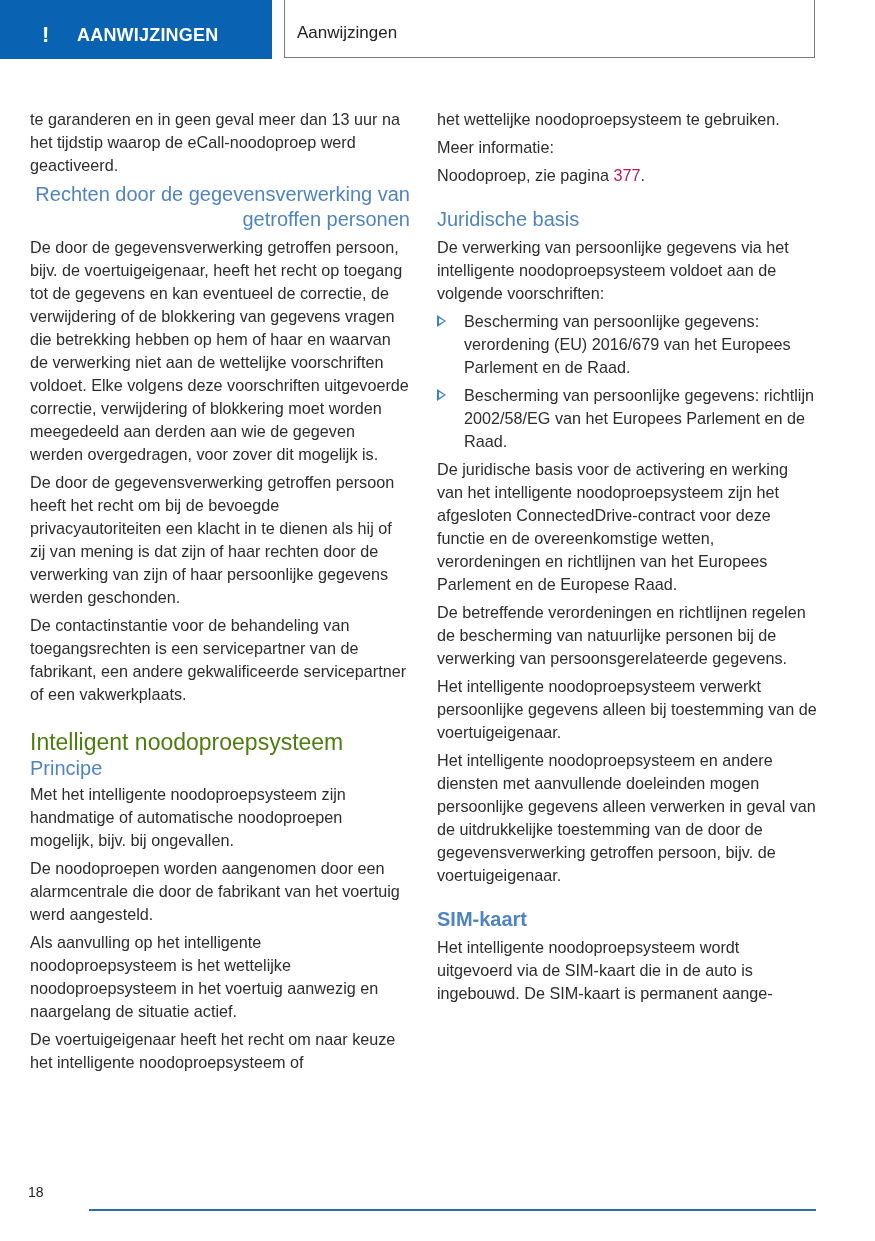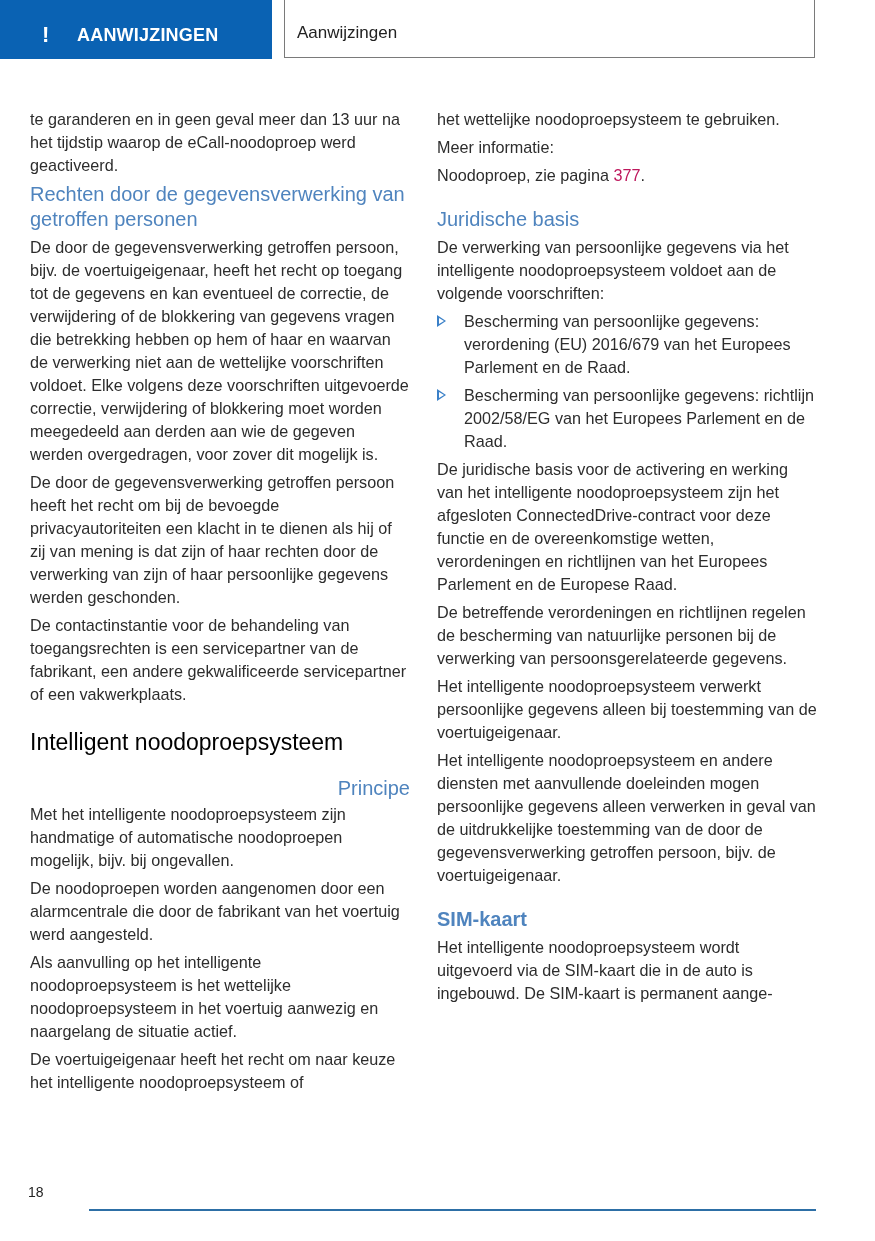--- a/index.html
+++ b/index.html
@@ -32,21 +32,21 @@
   .col.right { left: 437px; }
   p {
     margin: 0 0 5px 0; font-size: 16.2px; line-height: 23px;
     font-family: "Liberation Sans", sans-serif; color: #2d2d2d;
   }
   h3 {
     margin: 0; font-weight: normal; color: #4f84be; font-size: 20px; line-height: 25px;
     font-family: "Liberation Sans", sans-serif;
   }
   h2 {
-    margin: 0; font-weight: normal; color: #000000; font-size: 23px; line-height: 28px;
+    margin: 0; font-weight: normal; color: #4d7c0f; font-size: 23px; line-height: 28px;
     font-family: "Liberation Sans", sans-serif;
   }
   .link { color: #be185d; }
   ul.bul { list-style: none; margin: 0 0 5px 0; padding: 0; }
   ul.bul li { position: relative; padding-left: 27px; margin-bottom: 5px; }
   ul.bul li .tri {
     position: absolute; left: 0; top: 5px; width: 0; height: 0;
     border-top: 6px solid transparent; border-bottom: 6px solid transparent;
     border-left: 9px solid #3a80c8;
   }
@@ -69,26 +69,26 @@
 <div class="hdr-blue">
   <span class="excl">!</span>
   <span class="title">AANWIJZINGEN</span>
 </div>
 <div class="hdr-box">
   <span class="sub">Aanwijzingen</span>
 </div>
 
 <div class="col left">
   <p>te garanderen en in geen geval meer dan 13 uur na het tijdstip waarop de eCall-noodoproep werd geactiveerd.</p>
-  <h3 style="">Rechten door de gegevensverwerking van getroffen personen</h3>
+  <h3 style="text-align:right;">Rechten door de gegevensverwerking van getroffen personen</h3>
   <p style="margin-top:4px;">De door de gegevensverwerking getroffen persoon, bijv. de voertuigeigenaar, heeft het recht op toegang tot de gegevens en kan eventueel de correctie, de verwijdering of de blokkering van gegevens vragen die betrekking hebben op hem of haar en waarvan de verwerking niet aan de wettelijke voorschriften voldoet. Elke volgens deze voorschriften uitgevoerde correctie, verwijdering of blokkering moet worden meegedeeld aan derden aan wie de gegeven werden overgedragen, voor zover dit mogelijk is.</p>
   <p>De door de gegevensverwerking getroffen persoon heeft het recht om bij de bevoegde privacyautoriteiten een klacht in te dienen als hij of zij van mening is dat zijn of haar rechten door de verwerking van zijn of haar persoonlijke gegevens werden geschonden.</p>
   <p>De contactinstantie voor de behandeling van toegangsrechten is een servicepartner van de fabrikant, een andere gekwalificeerde servicepartner of een vakwerkplaats.</p>
   <h2 style="margin-top:22px;">Intelligent noodoproepsysteem</h2>
-  <h3 style="margin-top:20px;text-align:right;">Principe</h3>
+  <h3 style="">Principe</h3>
   <p style="margin-top:2px;">Met het intelligente noodoproepsysteem zijn handmatige of automatische noodoproepen mogelijk, bijv. bij ongevallen.</p>
   <p>De noodoproepen worden aangenomen door een alarmcentrale die door de fabrikant van het voertuig werd aangesteld.</p>
   <p>Als aanvulling op het intelligente noodoproepsysteem is het wettelijke noodoproepsysteem in het voertuig aanwezig en naargelang de situatie actief.</p>
   <p>De voertuigeigenaar heeft het recht om naar keuze het intelligente noodoproepsysteem of</p>
 </div>
 
 <div class="col right">
   <p>het wettelijke noodoproepsysteem te gebruiken.</p>
   <p>Meer informatie:</p>
   <p><span>Noodoproep, zie pagina </span><span class="link">377</span><span>.</span></p>

